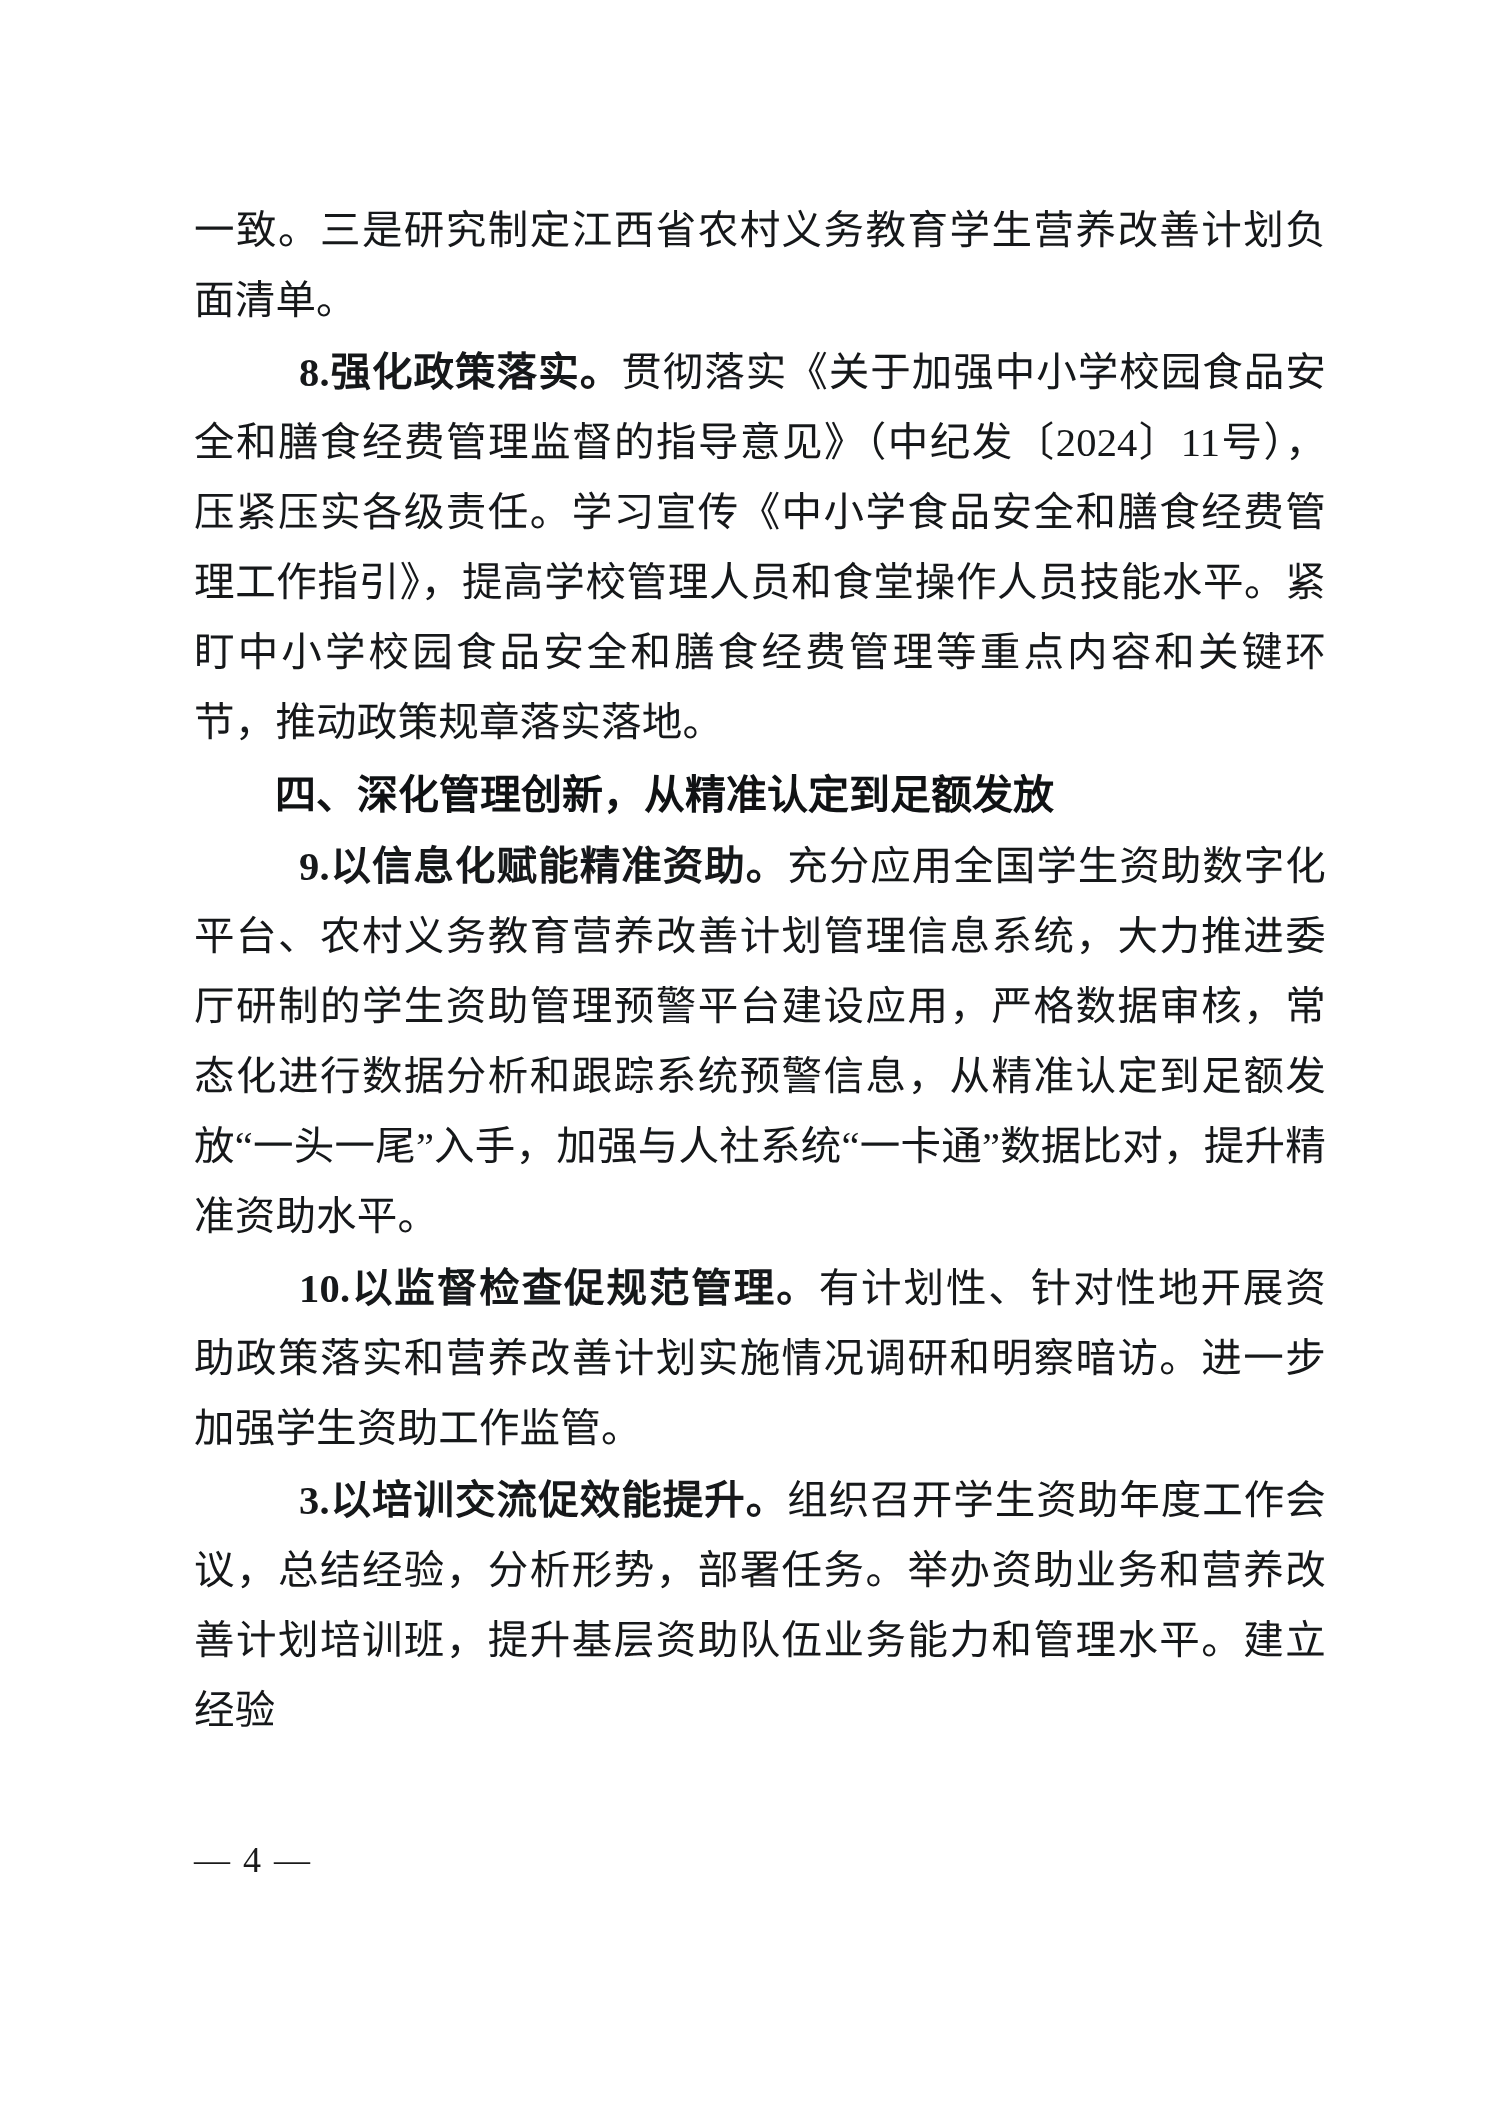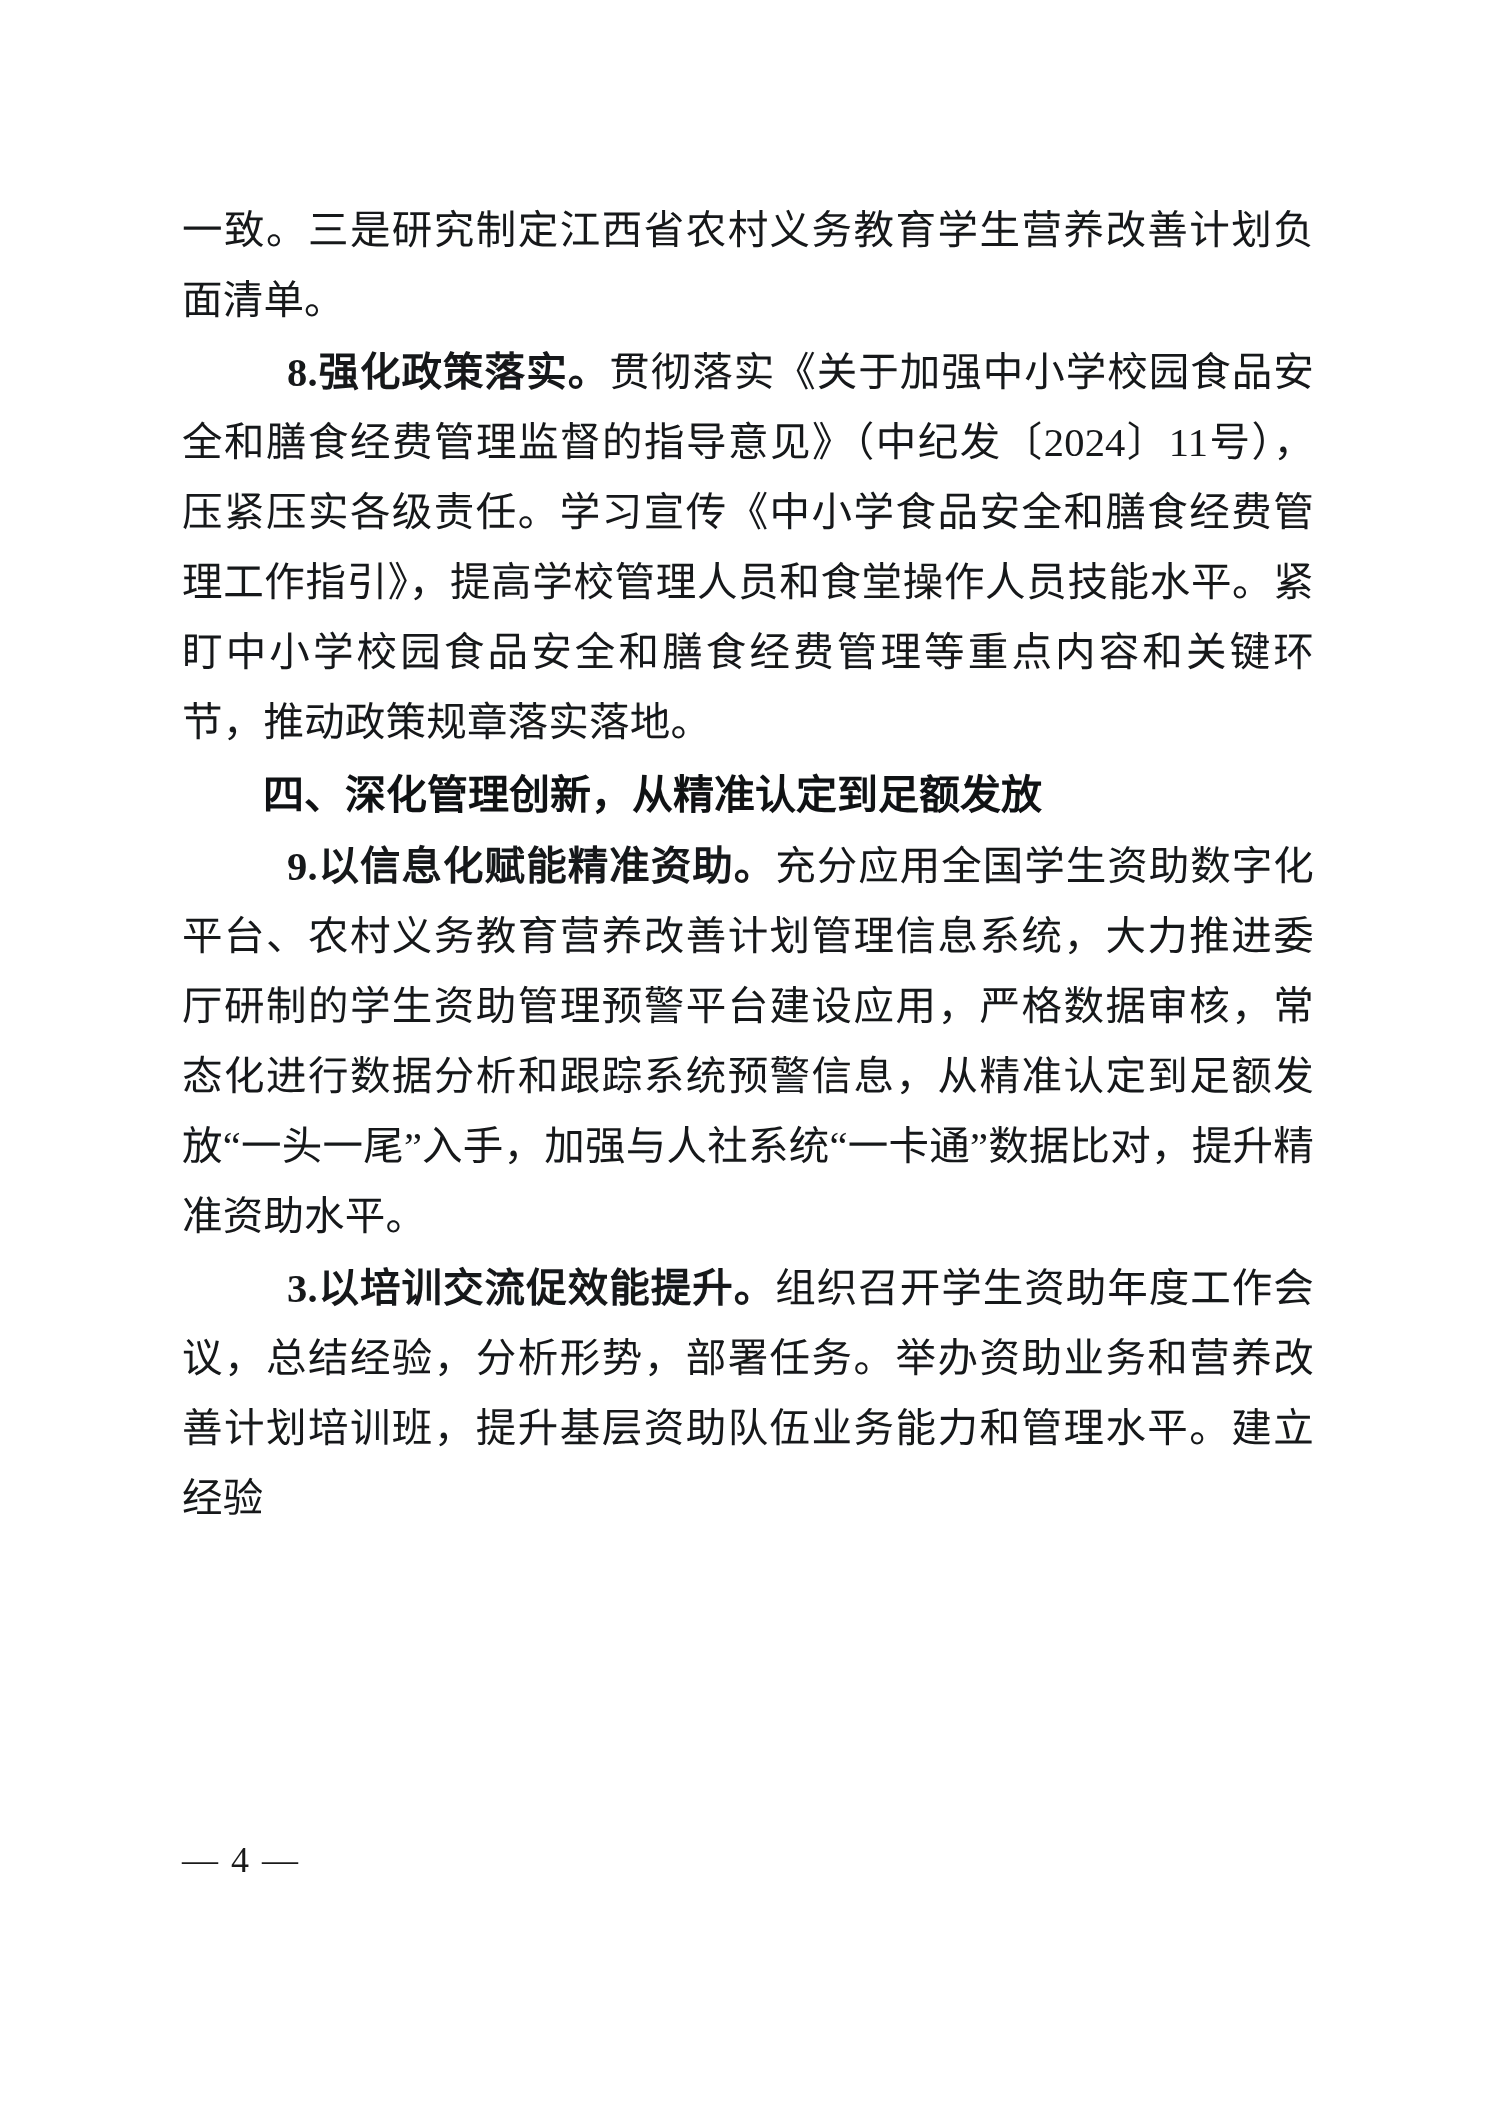--- a/index.html
+++ b/index.html
@@ -10,21 +10,21 @@
   body {
     width: 1488px;
     height: 2104px;
     position: relative;
     font-family: "Liberation Serif", "DejaVu Serif", serif;
     color: #1a1a1a;
     overflow: hidden;
   }
   .page {
     position: absolute;
-    left: 4px; top: 0;
+    left: 16px; top: 0;
     width: 1377px;
     height: 2104px;
     box-sizing: border-box;
     padding: 196px 178px 0 178px;
   }
   .doc-body {
     width: 1132px;
   }
   .para {
     font-size: 40.5px;
@@ -81,20 +81,23 @@
     <p class="para indent">
       <span class="lead">8.强化政策落实。</span><span>贯彻落实《关于加强中小学校园食品安全和膳食经费管理监督的指导意见》（中纪发〔2024〕11号），压紧压实各级责任。学习宣传《中小学食品安全和膳食经费管理工作指引》，提高学校管理人员和食堂操作人员技能水平。紧盯中小学校园食品安全和膳食经费管理等重点内容和关键环节，推动政策规章落实落地。</span>
     </p>
 
     <p class="heading">四、深化管理创新，从精准认定到足额发放</p>
 
     <p class="para indent">
       <span class="lead">9.以信息化赋能精准资助。</span><span>充分应用全国学生资助数字化平台、农村义务教育营养改善计划管理信息系统，大力推进委厅研制的学生资助管理预警平台建设应用，严格数据审核，常态化进行数据分析和跟踪系统预警信息，从精准认定到足额发放“一头一尾”入手，加强与人社系统“一卡通”数据比对，提升精准资助水平。</span>
     </p>
 
+    <p class="para indent">
+      <span class="lead">10.以监督检查促规范管理。</span><span>有计划性、针对性地开展资助政策落实和营养改善计划实施情况调研和明察暗访。进一步加强学生资助工作监管。</span>
+    </p>
 
     <p class="para indent">
       <span class="lead">3.以培训交流促效能提升。</span><span>组织召开学生资助年度工作会议，总结经验，分析形势，部署任务。举办资助业务和营养改善计划培训班，提升基层资助队伍业务能力和管理水平。建立经验</span>
     </p>
 
   </div>
 
   <div class="footer">
     <span class="pagenum">— 4 —</span>
   </div>

